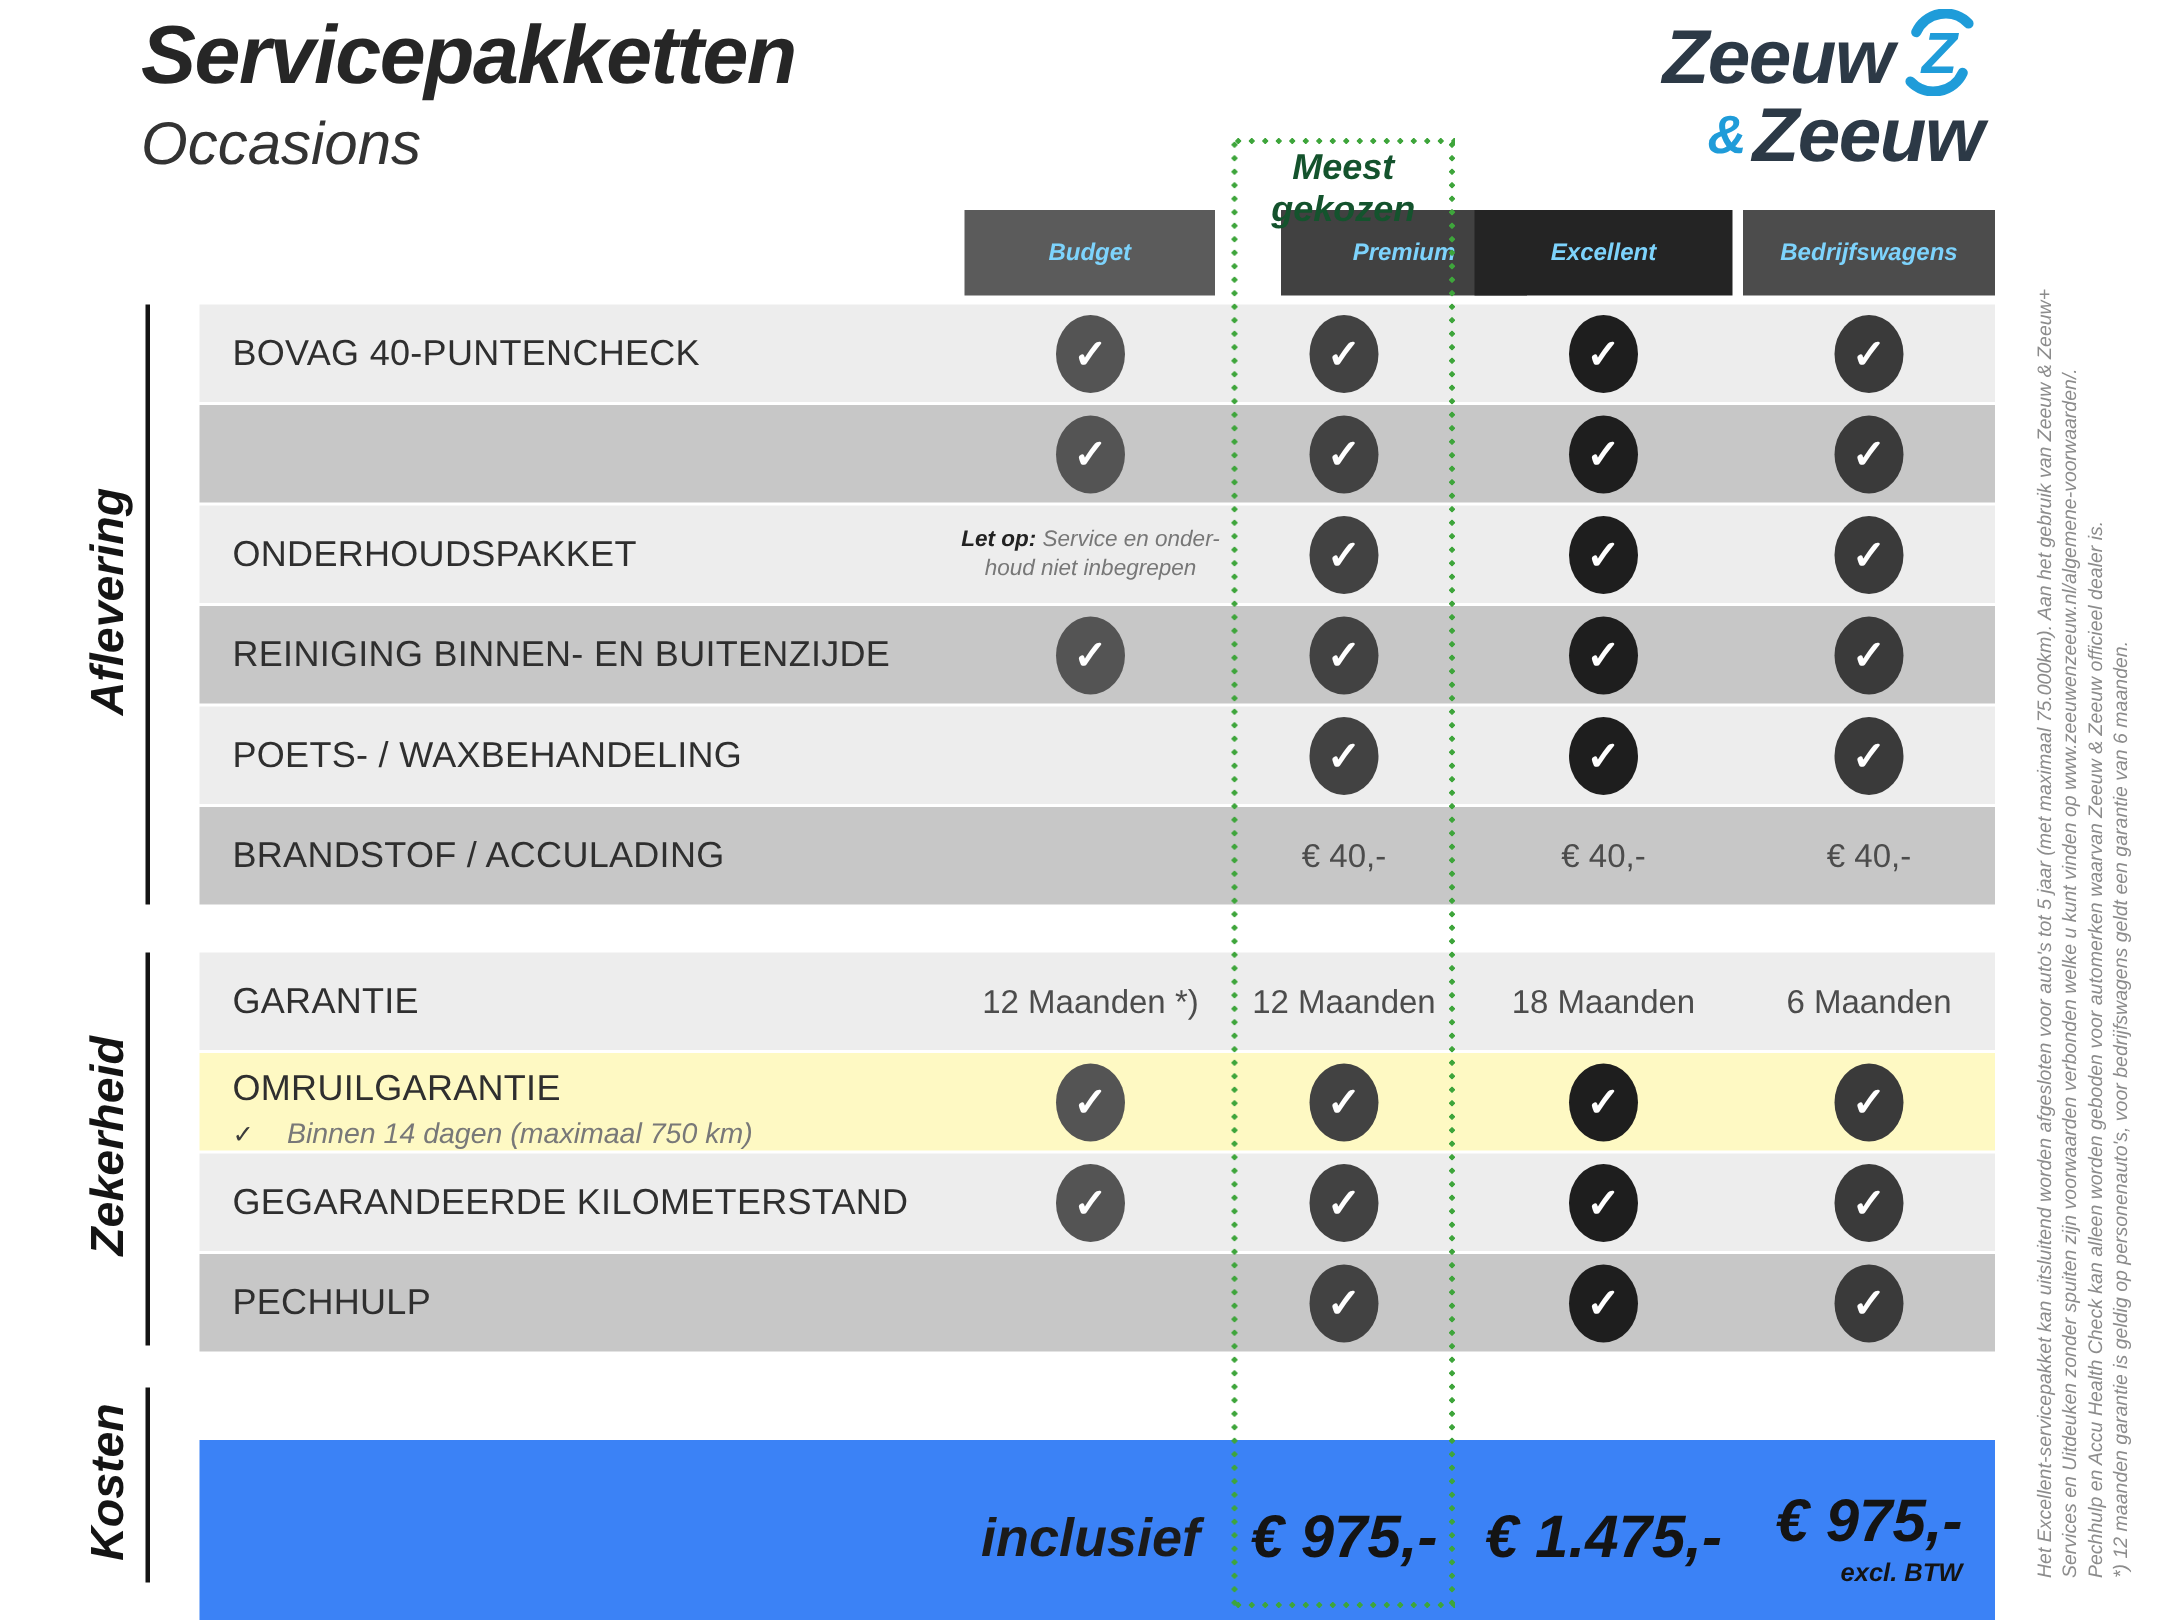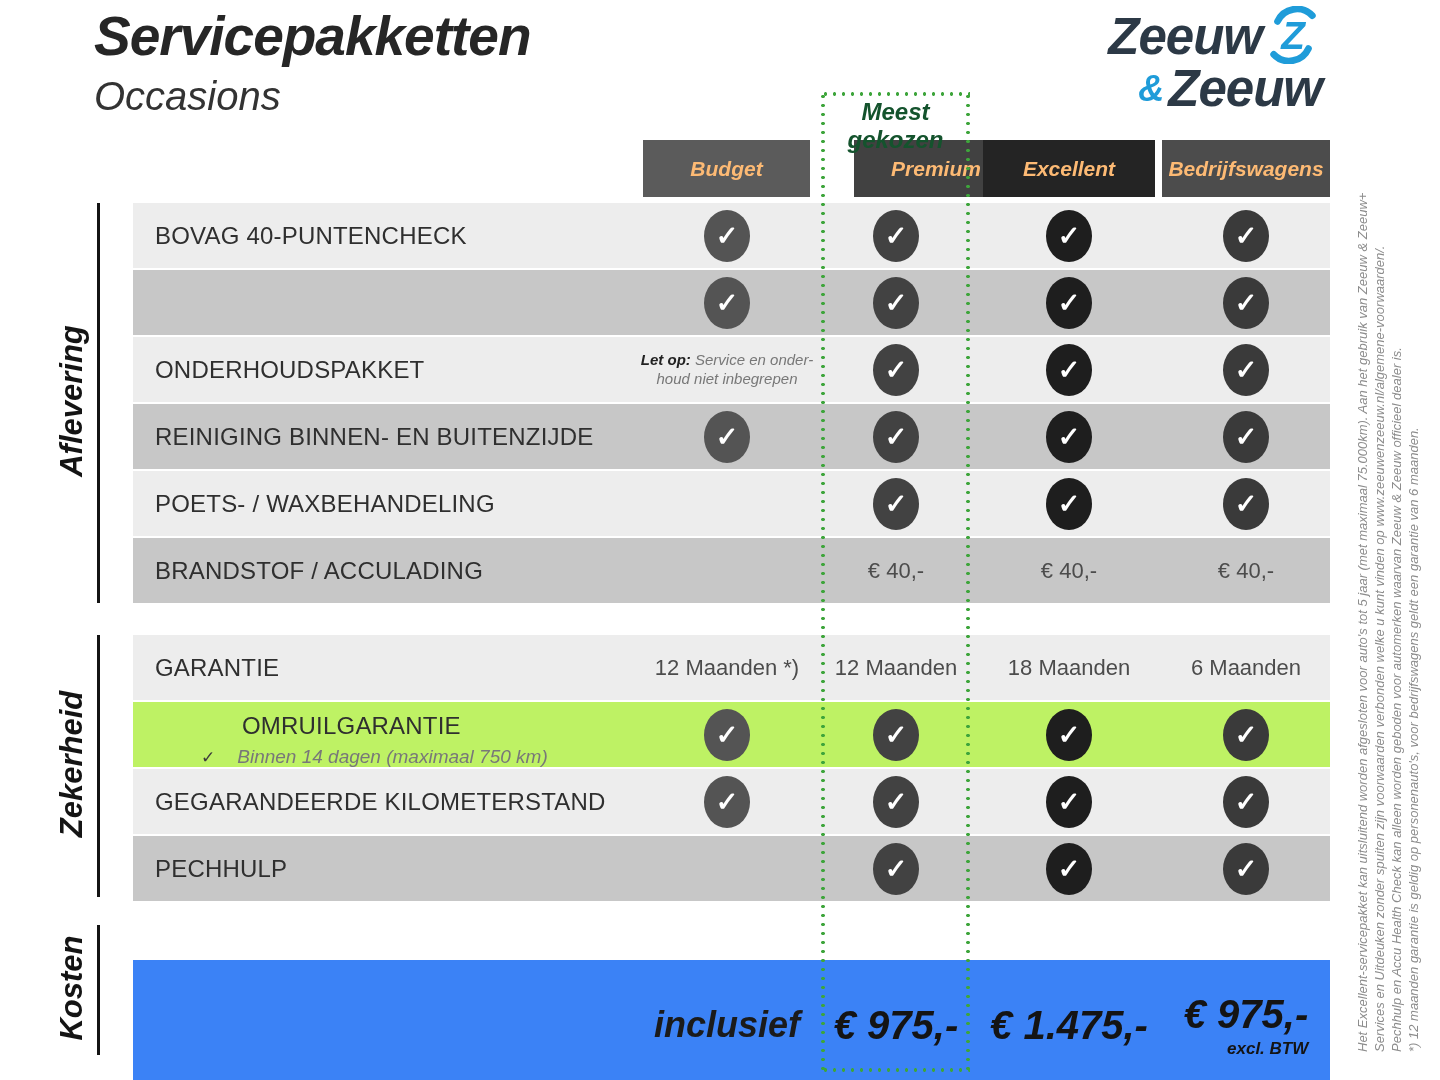--- a/index.html
+++ b/index.html
@@ -25,28 +25,28 @@
                font-size:24px;font-weight:800;font-style:italic;color:#14532d;z-index:8;}
   .dot-v{position:absolute;width:4px;top:92px;height:980px;z-index:7;
          background-image:radial-gradient(circle,var(--green) 1.7px,rgba(0,0,0,0) 1.9px);
          background-size:4px 9px;background-repeat:repeat-y;}
   .dot-h{position:absolute;height:4px;left:821px;width:149px;z-index:7;
          background-image:radial-gradient(circle,var(--green) 1.7px,rgba(0,0,0,0) 1.9px);
          background-size:9px 4px;background-repeat:repeat-x;}
 
   
   .col-head{position:absolute;top:140px;height:57px;line-height:57px;text-align:center;
-            color:#fdba74;font-size:21px;font-weight:700;font-style:italic;z-index:2;}
+            color:#7dd3fc;font-size:16px;font-weight:700;font-style:italic;z-index:2;}
 
   
   .row{position:absolute;left:133px;width:1197px;height:65px;z-index:1;}
   .row-label{position:absolute;left:22px;top:50%;transform:translateY(-50%);
              font-size:24px;color:#2f2f2f;letter-spacing:0.2px;white-space:nowrap;}
   .row-label .note{font-size:19px;font-weight:300;font-style:italic;color:#8f8f8f;margin-left:10px;letter-spacing:0;}
-  .row-label .sub{display:block;font-size:19px;font-weight:300;font-style:italic;color:#787878;margin-top:6px;letter-spacing:0;margin-left:46px;}
+  .row-label .sub{display:block;font-size:19px;font-weight:300;font-style:italic;color:#787878;margin-top:6px;letter-spacing:0;}
   .row-label .sub .subcheck{font-style:normal;color:#3c3c3c;font-size:17px;margin-right:22px;}
   .two-line .main{display:block;}
   .two-line{top:10px;transform:none;}
 
   .cell{position:absolute;top:0;height:100%;display:flex;align-items:center;justify-content:center;}
   .check{width:46px;height:52px;border-radius:50%;display:flex;align-items:center;justify-content:center;
          color:#fff;font-size:27px;font-weight:700;}
   .celltext{font-size:22px;font-weight:300;color:#4c4c4c;white-space:nowrap;}
   .notecell{font-size:15px;font-style:italic;color:#777;text-align:center;line-height:1.25;}
   .notecell b{color:#222;font-weight:800;}
@@ -195,21 +195,21 @@
         <div class="cell" style="left: 673px; width: 180px;">
           <span class="celltext">12 Maanden</span>
         </div>
         <div class="cell" style="left: 846px; width: 180px;">
           <span class="celltext">18 Maanden</span>
         </div>
         <div class="cell" style="left: 1023px; width: 180px; text-align: right;">
           <span class="celltext">6 Maanden</span>
         </div>
       </div>
-      <div class="row" style="top: 702px; background: #bef264; text-align: center;">
+      <div class="row" style="top: 702px; background: #fef9c3;">
         <div class="row-label two-line">
           <span class="main">OMRUILGARANTIE</span>
           <span class="sub"><span class="subcheck">✓</span>Binnen 14 dagen (maximaal 750 km)</span>
         </div>
         <div class="cell" style="left: 504px; width: 180px;">
           <div class="check" style="background: rgb(84, 84, 84);">✓</div>
         </div>
         <div class="cell" style="left: 673px; width: 180px;">
           <div class="check" style="background: rgb(66, 66, 66);">✓</div>
         </div>

